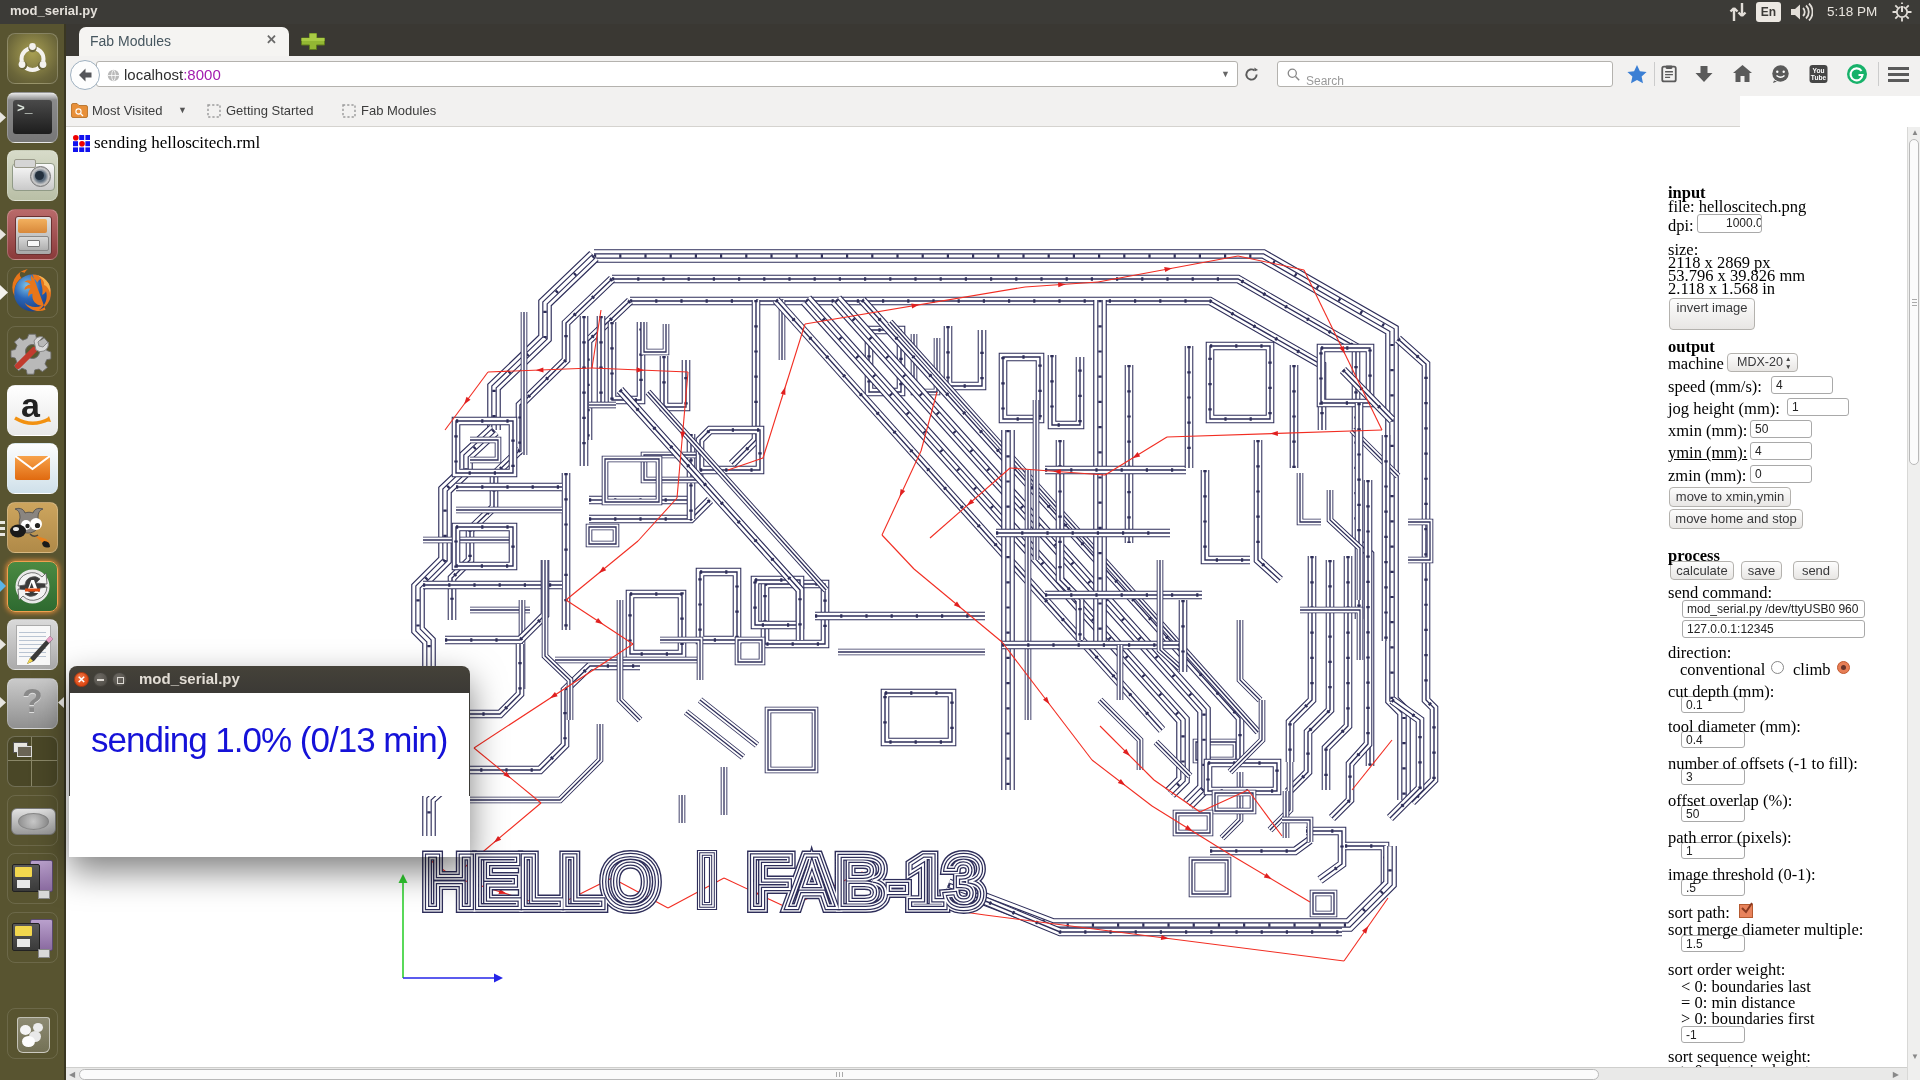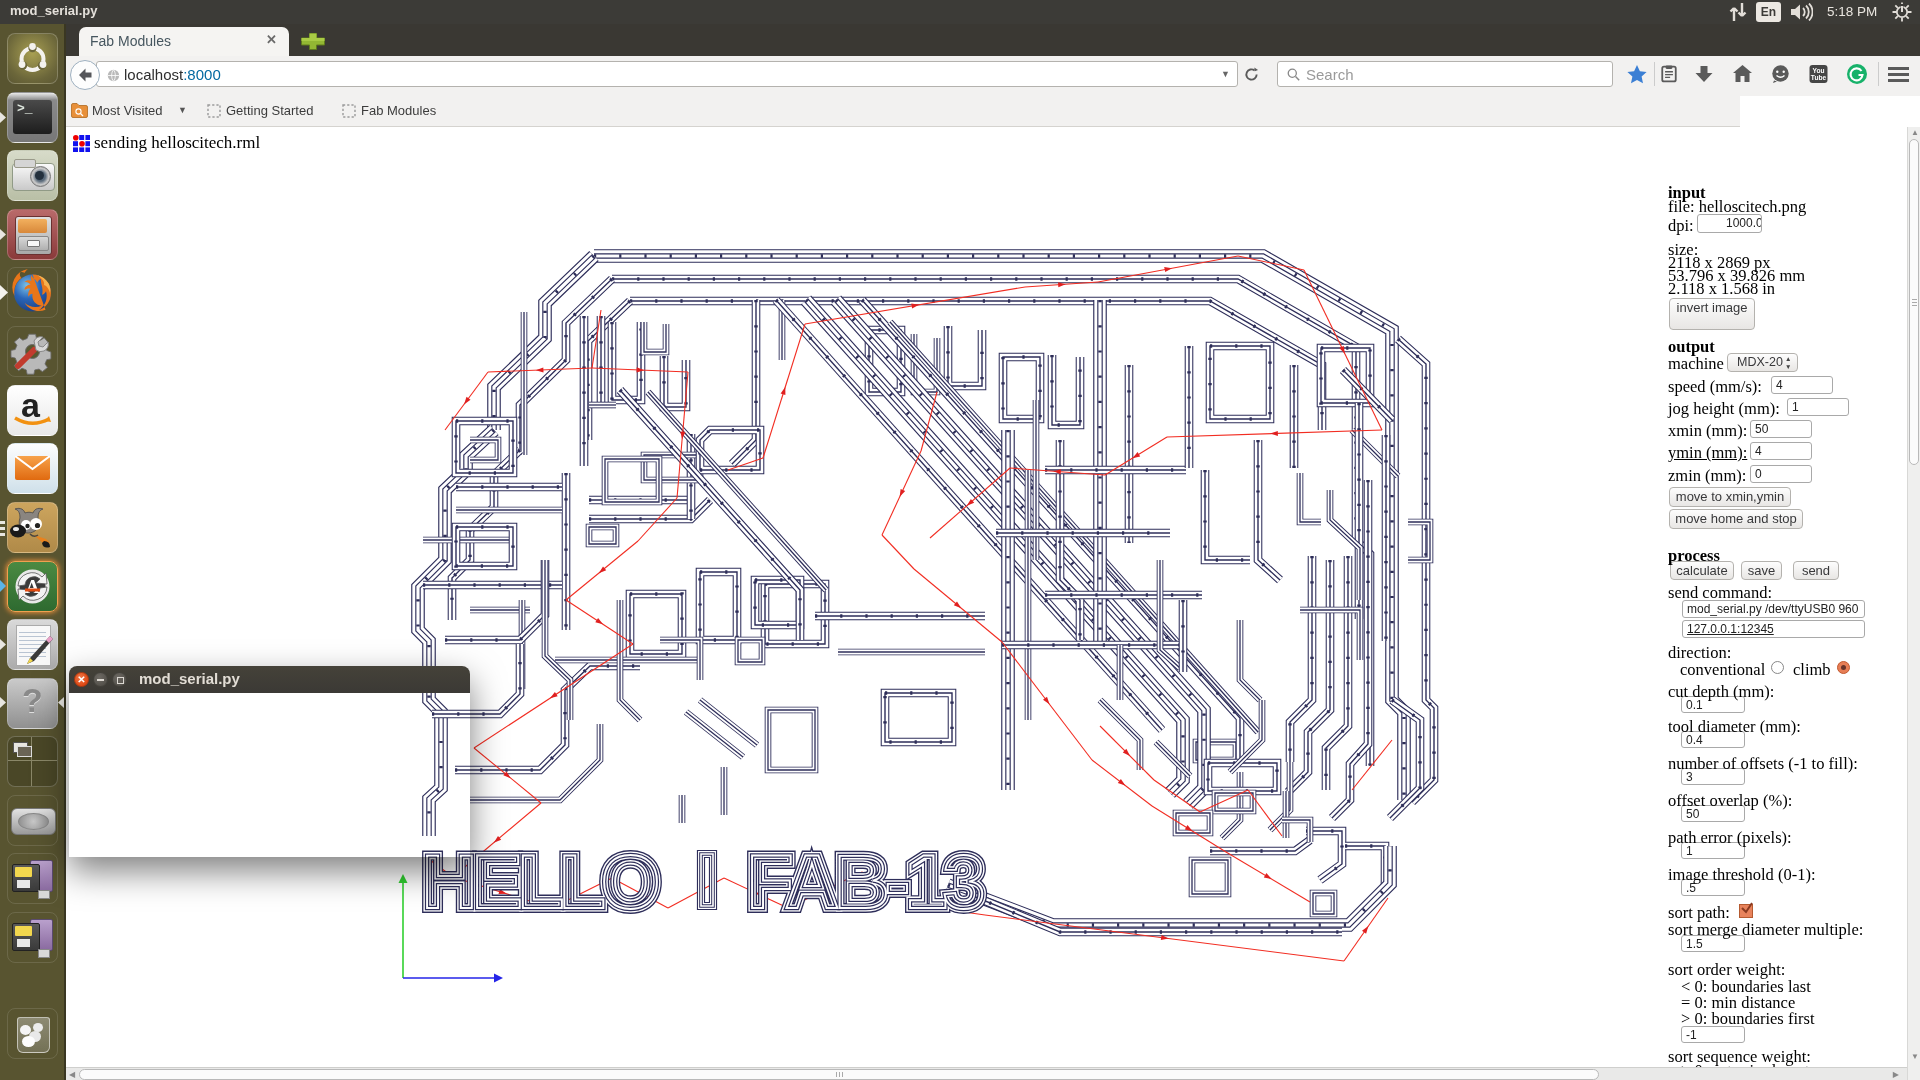--- a/index.html
+++ b/index.html
@@ -246,34 +246,34 @@
 
   <div style="position:absolute;left:4px;top:4px;width:30px;height:30px;background:#fdfdfd;border:1px solid #9eb0c0;border-radius:50%;box-sizing:border-box;"></div>
   <svg style="position:absolute;left:11px;top:11px;" width="16" height="16" viewBox="0 0 16 16">
       <path d="M8.5 1.5 L2 8 L8.5 14.5 L8.5 10.5 L14.5 10.5 L14.5 5.5 L8.5 5.5 Z" fill="#55565a"></path>
     </svg>
 
   <svg style="position:absolute;left:41px;top:13px;" width="13" height="13" viewBox="0 0 16 16">
       <circle cx="8" cy="8" r="7" fill="#b9b9b9"></circle>
       <path d="M1 8 H15 M8 1 C5 4 5 12 8 15 C11 12 11 4 8 1" stroke="#fff" stroke-width="1" fill="none"></path>
     </svg>
-  <span style="position:absolute;left:58px;top:10px;font-size:15px;color:#2e2e2e;">localhost<span style="color:#0369a1;">:8000</span></span>
+  <span style="position:absolute;left:58px;top:10px;font-size:15px;color:#2e2e2e;">localhost<span style="color:#a21caf;">:8000</span></span>
 
   <span style="position:absolute;left:1155px;top:13px;font-size:9px;color:#666;">▼</span>
   <svg style="position:absolute;left:1178px;top:11px;" width="15" height="15" viewBox="0 0 16 16">
       <path d="M13.5 8 a5.5 5.5 0 1 1 -2.2 -4.4" stroke="#5a5a5a" stroke-width="2" fill="none"></path>
       <path d="M11 0.5 L11.5 4.5 L15 3.2 Z" fill="#5a5a5a"></path>
     </svg>
 
   <div style="position:absolute;left:1211px;top:5px;width:336px;height:26px;background:#fff;border:1px solid #b4b2ae;border-radius:3px;box-sizing:border-box;"></div>
   <svg style="position:absolute;left:1221px;top:12px;" width="13" height="13" viewBox="0 0 16 16">
       <circle cx="6.5" cy="6.5" r="5" stroke="#888" stroke-width="1.6" fill="none"></circle>
       <path d="M10.5 10.5 L15 15" stroke="#888" stroke-width="1.8"></path>
     </svg>
-  <span style="position:absolute;left:1240px;top:10px;font-size:15px;color:#9a9a9a;">Search</span>
+  <span style="position:absolute;left:1240px;top:18px;font-size:12px;color:#9a9a9a;">Search</span>
 
   <svg style="position:absolute;left:1561px;top:9px;" width="20" height="19" viewBox="0 0 20 19">
       <path d="M10 0 L12.9 6.2 L19.6 7 L14.6 11.6 L16 18.3 L10 15 L4 18.3 L5.4 11.6 L0.4 7 L7.1 6.2 Z" fill="#3b7fd4"></path>
     </svg>
   <div style="position:absolute;left:1588px;top:6px;width:1px;height:24px;background:#ccc;"></div>
   <svg style="position:absolute;left:1594px;top:9px;" width="18" height="18" viewBox="0 0 16 16">
       <rect x="2" y="1.5" width="12" height="13" rx="1.5" fill="none" stroke="#5a5a5a" stroke-width="1.6"></rect>
       <rect x="5" y="0.5" width="6" height="3" rx="1" fill="#5a5a5a"></rect>
       <path d="M4.5 6 H11.5 M4.5 8.5 H11.5 M4.5 11 H9" stroke="#5a5a5a" stroke-width="1.2"></path>
     </svg>
@@ -371,21 +371,21 @@
   <span style="position:absolute;left:0;top:283px;">zmin (mm):</span>
     <div class="field" style="left:82px;top:282px;width:62px;height:18px;">0</div>
   <div class="btn" style="left:1px;top:304px;width:122px;height:20px;line-height:18px;">move to xmin,ymin</div>
   <div class="btn" style="left:1px;top:326px;width:134px;height:20px;line-height:18px;">move home and stop</div>
   <b style="position:absolute;left:0;top:363px;">process</b>
   <div class="btn" style="left:2px;top:378px;width:64px;height:19px;line-height:17px;">calculate</div>
   <div class="btn" style="left:73px;top:378px;width:41px;height:19px;line-height:17px;">save</div>
   <div class="btn" style="left:125px;top:378px;width:46px;height:19px;line-height:17px;">send</div>
   <span style="position:absolute;left:0;top:400px;">send command:</span>
   <div class="field" style="left:14px;top:417px;width:183px;height:18px;">mod_serial.py /dev/ttyUSB0 960</div>
-  <div class="field" style="left:14px;top:437px;width:183px;height:18px;text-decoration:underline;">127.0.0.1:12345</div>
+  <div class="field" style="left:14px;top:437px;width:183px;height:18px;">127.0.0.1:12345</div>
   <span style="position:absolute;left:0;top:460px;">direction:</span>
   <span style="position:absolute;left:12px;top:477px;">conventional</span>
   <div style="position:absolute;left:103px;top:478px;width:13px;height:13px;border-radius:50%;background:#fff;border:1px solid #888;box-sizing:border-box;"></div>
   <span style="position:absolute;left:125px;top:477px;">climb</span>
   <div style="position:absolute;left:169px;top:478px;width:13px;height:13px;border-radius:50%;background:#e77e56;border:1px solid #c2592f;box-sizing:border-box;"></div>
   <div style="position:absolute;left:173px;top:482px;width:5px;height:5px;border-radius:50%;background:#69342a;"></div>
   <span style="position:absolute;left:0;top:499px;">cut depth (mm):</span>
   <div class="field" style="left:13px;top:513px;width:64px;height:17px;">0.1</div>
   <span style="position:absolute;left:0;top:534px;">tool diameter (mm):</span>
   <div class="field" style="left:13px;top:548px;width:64px;height:17px;">0.4</div>
@@ -949,13 +949,16 @@
 <div id="dialog" class="abs">
   <div id="dtitle">
     <div style="position:absolute;left:5px;top:6px;width:15px;height:15px;border-radius:50%;background:radial-gradient(circle at 40% 35%,#f07746,#dd4814 70%);border:1px solid #b23a10;box-sizing:border-box;"></div>
     <span style="position:absolute;left:5px;top:6px;width:15px;height:15px;text-align:center;line-height:15px;color:#fff;font-size:10px;font-weight:bold;">✕</span>
     <div style="position:absolute;left:24px;top:6px;width:15px;height:15px;border-radius:50%;background:radial-gradient(circle at 40% 35%,#6e6a64,#55524c 70%);border:1px solid #44423c;box-sizing:border-box;"></div>
     <div style="position:absolute;left:28px;top:12.5px;width:7px;height:2px;background:#dcd8d2;"></div>
     <div style="position:absolute;left:43px;top:6px;width:15px;height:15px;border-radius:50%;background:radial-gradient(circle at 40% 35%,#6e6a64,#55524c 70%);border:1px solid #44423c;box-sizing:border-box;"></div>
     <div style="position:absolute;left:47.5px;top:10.5px;width:5px;height:5px;border:1.5px solid #dcd8d2;"></div>
     <span style="position:absolute;left:70px;top:4px;color:#e2ddd5;font-size:15px;font-weight:bold;">mod_serial.py</span>
   </div>
+  <div id="dbody">
+      <div style="position:absolute;left:21px;top:27px;font-size:35px;color:#1512d8;letter-spacing:-1px;white-space:nowrap;">sending 1.0% (0/13 min)</div>
+    </div>
 </div>
 
 </body></html>

